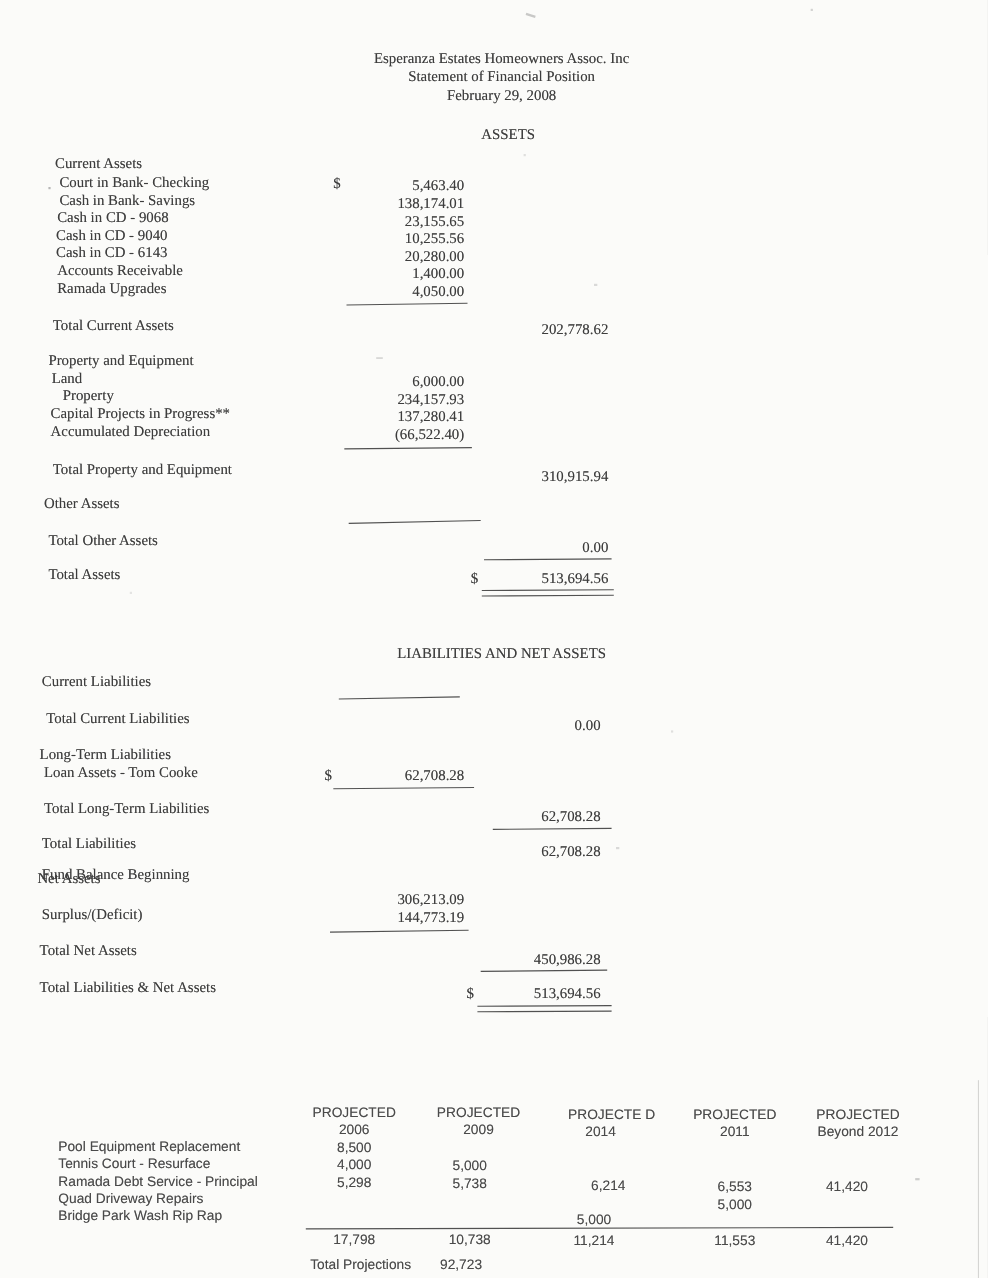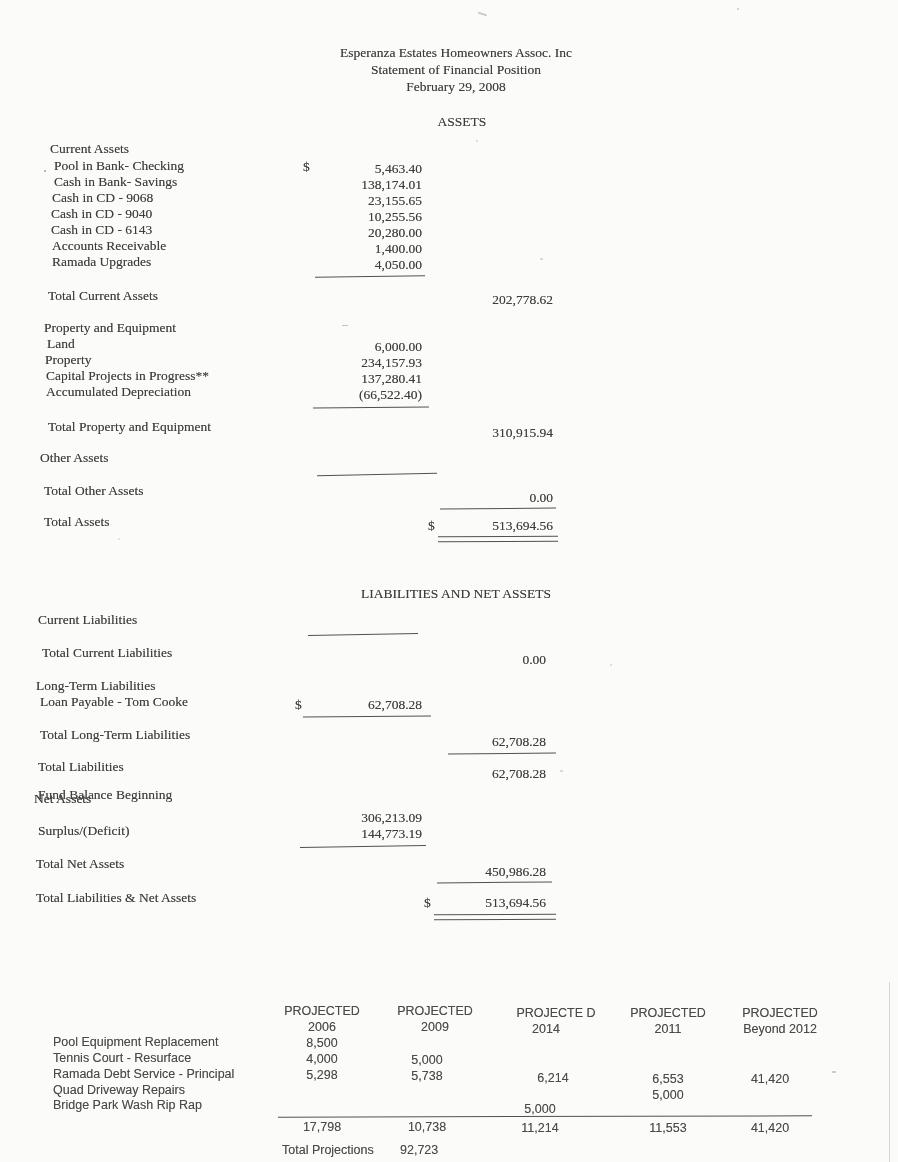--- a/index.html
+++ b/index.html
@@ -36,21 +36,21 @@
 <div id="page">
 
   <div class="t serif ctr" style="top:45px">Esperanza Estates Homeowners Assoc. Inc</div>
   <div class="t serif ctr" style="top:62px">Statement of Financial Position</div>
   <div class="t serif ctr" style="top:79px">February 29, 2008</div>
 
   <div class="t serif ctr2" style="top:114px">ASSETS</div>
 
   <div class="t serif" style="top:141px;left:50px">Current Assets</div>
 
-  <div class="t serif" style="top:158px;left:54px">Pool in Bank- Checking</div>
+  <div class="t serif" style="top:158px;left:54px">Court in Bank- Checking</div>
   <div class="t serif" style="top:159px;left:303px">$</div>
   <div class="t serif r1" style="top:161px">5,463.40</div>
 
   <div class="t serif" style="top:174px;left:54px">Cash in Bank- Savings</div>
   <div class="t serif r1" style="top:177px">138,174.01</div>
 
   <div class="t serif" style="top:190px;left:52px">Cash in CD - 9068</div>
   <div class="t serif r1" style="top:193px">23,155.65</div>
 
   <div class="t serif" style="top:206px;left:51px">Cash in CD - 9040</div>
@@ -68,21 +68,21 @@
   <div class="rule" style="top:276px;left:315px;width:110px;transform:rotate(-0.8deg)"></div>
 
   <div class="t serif" style="top:288px;left:48px">Total Current Assets</div>
   <div class="t serif r2" style="top:292px">202,778.62</div>
 
   <div class="t serif" style="top:320px;left:44px">Property and Equipment</div>
 
   <div class="t serif" style="top:336px;left:47px">Land</div>
   <div class="t serif r1" style="top:339px">6,000.00</div>
 
-  <div class="t serif" style="top:352px;left:45px">Property</div>
+  <div class="t serif" style="top:352px;left:57px">Property</div>
   <div class="t serif r1" style="top:355px">234,157.93</div>
 
   <div class="t serif" style="top:368px;left:46px">Capital Projects in Progress**</div>
   <div class="t serif r1" style="top:371px">137,280.41</div>
 
   <div class="t serif" style="top:384px;left:46px">Accumulated Depreciation</div>
   <div class="t serif r1" style="top:387px">(66,522.40)</div>
 
   <div class="rule" style="top:407px;left:313px;width:116px;transform:rotate(-0.6deg)"></div>
 
@@ -109,21 +109,21 @@
 
   <div class="t serif" style="top:612px;left:38px">Current Liabilities</div>
 
   <div class="rule" style="top:634px;left:308px;width:110px;transform:rotate(-1deg)"></div>
 
   <div class="t serif" style="top:645px;left:42px">Total Current Liabilities</div>
   <div class="t serif r2b" style="top:652px">0.00</div>
 
   <div class="t serif" style="top:678px;left:36px">Long-Term Liabilities</div>
 
-  <div class="t serif" style="top:694px;left:40px">Loan Payable - Tom Cooke</div>
+  <div class="t serif" style="top:694px;left:40px">Loan Assets - Tom Cooke</div>
   <div class="t serif" style="top:697px;left:295px">$</div>
   <div class="t serif r1" style="top:697px">62,708.28</div>
 
   <div class="rule" style="top:716px;left:303px;width:128px;transform:rotate(-0.5deg)"></div>
 
   <div class="t serif" style="top:727px;left:40px">Total Long-Term Liabilities</div>
   <div class="t serif r2b" style="top:734px">62,708.28</div>
 
   <div class="rule" style="top:753px;left:448px;width:108px;transform:rotate(-0.5deg)"></div>
 

